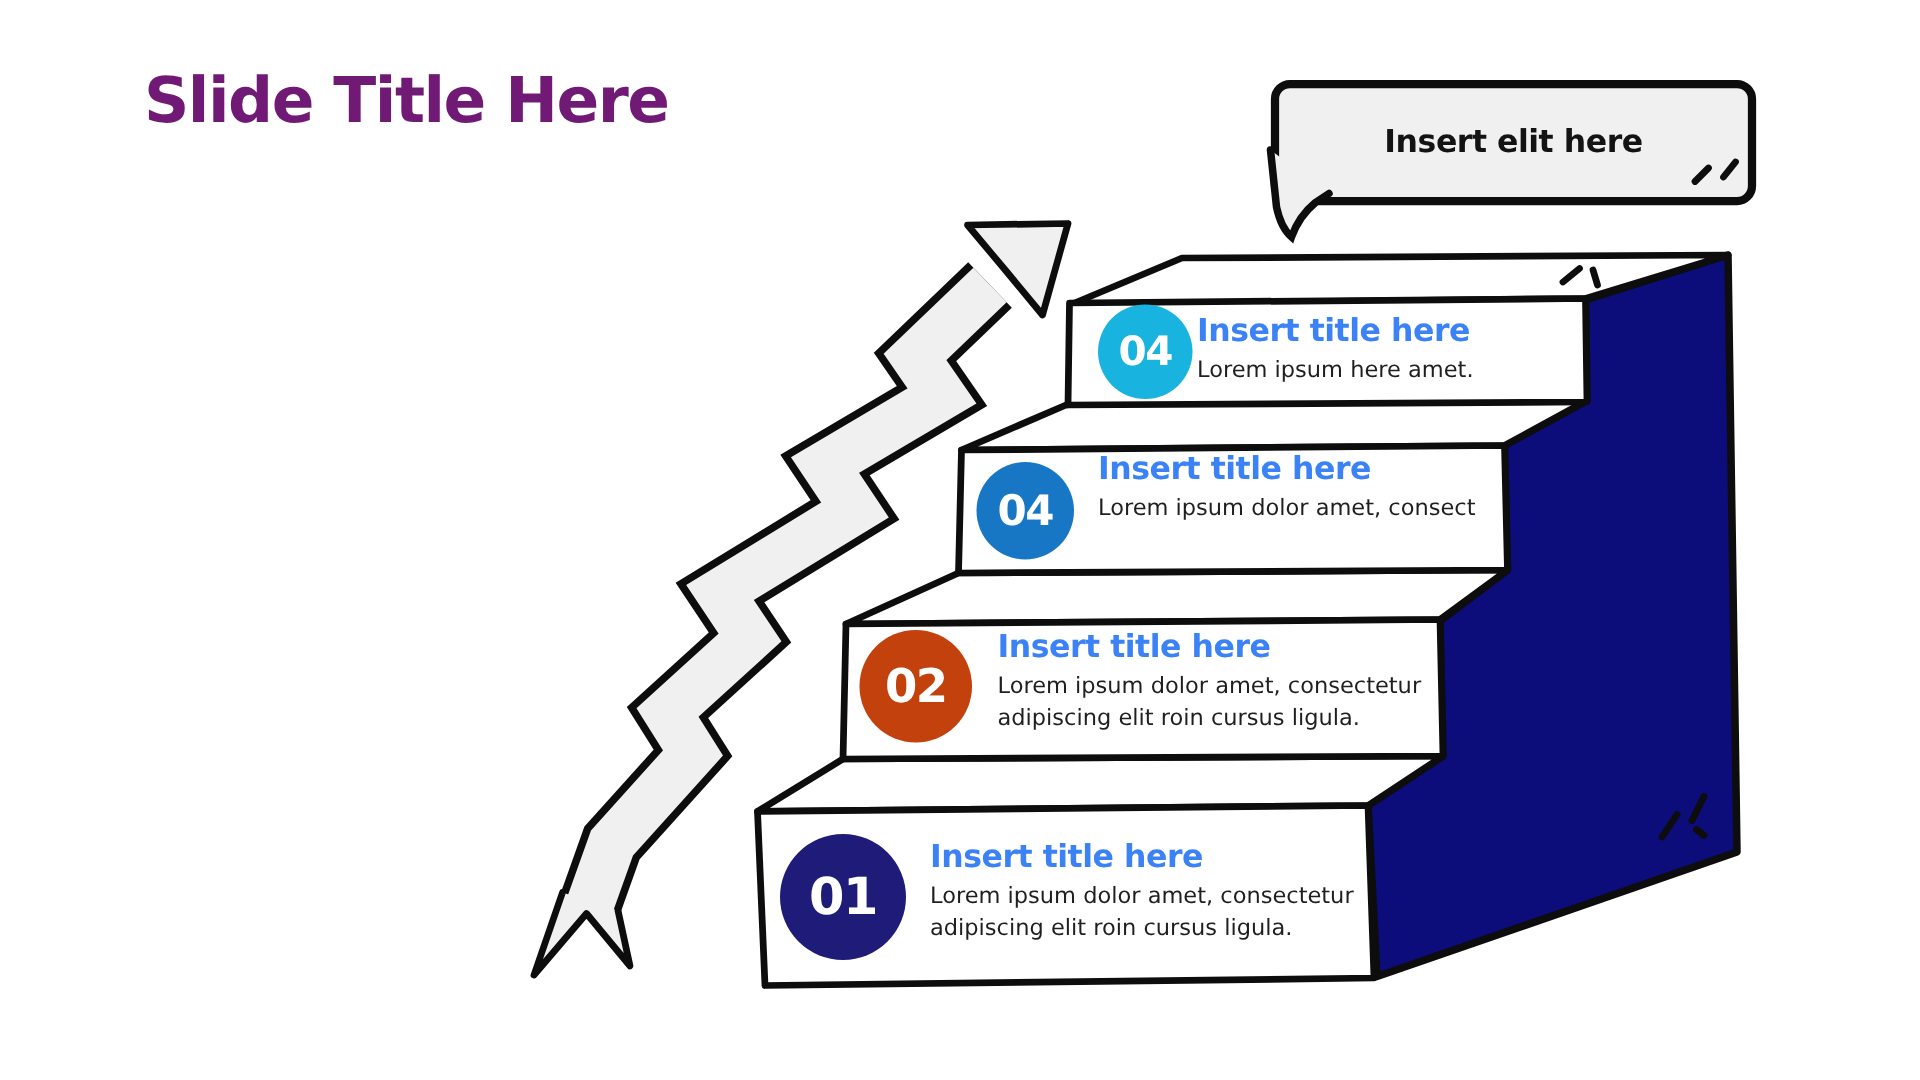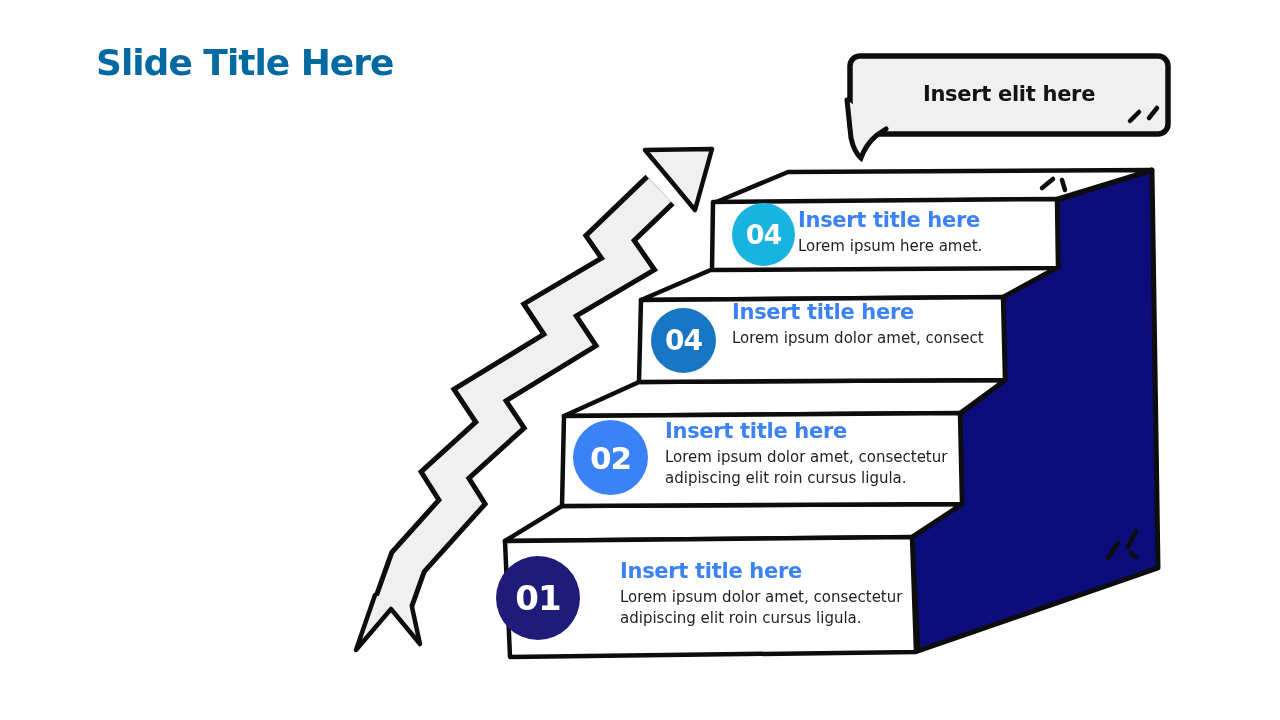--- a/index.html
+++ b/index.html
@@ -3,32 +3,32 @@
 <meta charset="utf-8">
 <style>
   html,body{margin:0;padding:0;background:#fff;}
   .canvas{
     position:relative;width:1280px;height:720px;background:#ffffff;overflow:hidden;
     font-family:"DejaVu Sans","Liberation Sans",sans-serif;
   }
   svg.scene{position:absolute;left:0;top:0;width:1280px;height:720px;}
   .slide-title{
     position:absolute;left:96px;top:42px;
-    font-size:36px;font-weight:800;color:#0369a1;letter-spacing:-1px;white-space:nowrap;
+    font-size:42px;font-weight:800;color:#701a75;letter-spacing:-1px;white-space:nowrap;
   }
   .bubble-label{
     position:absolute;left:850px;top:56px;width:318px;height:76px;
     display:flex;align-items:center;justify-content:center;
     font-size:21px;font-weight:700;color:#131313;letter-spacing:-0.3px;
   }
   .circle{
     position:absolute;border-radius:50%;color:#ffffff;font-weight:700;
     display:flex;align-items:center;justify-content:center;letter-spacing:-1px;
   }
-  .c1{left:496px;top:556px;width:84px;height:84px;font-size:34px;}
+  .c1{left:520px;top:556px;width:84px;height:84px;font-size:34px;}
   .c2{left:573px;top:420px;width:75px;height:75px;font-size:31px;}
   .c3{left:651px;top:308px;width:65px;height:65px;font-size:28px;}
   .c4{left:732px;top:203px;width:63px;height:63px;font-size:27px;}
   .step-text{position:absolute;}
   .t1{left:620px;top:559px;}
   .t2{left:665px;top:419px;}
   .t3{left:732px;top:300px;}
   .t4{left:798px;top:208px;}
   .step-title{font-size:21px;font-weight:800;color:#3b82f6;letter-spacing:-0.3px;white-space:nowrap;}
   .step-desc{font-size:15px;color:#1f1f1f;line-height:21px;margin-top:4px;}
@@ -76,21 +76,21 @@
       <line x1="1130" y1="121" x2="1139" y2="112" stroke="#0d0d0d" stroke-width="4.5" stroke-linecap="round"></line>
       <line x1="1149" y1="118" x2="1157" y2="108" stroke="#0d0d0d" stroke-width="4.5" stroke-linecap="round"></line>
     </g>
   </svg>
 
   <div class="slide-title">Slide Title Here</div>
 
   <div class="bubble-label">Insert elit here</div>
 
   <div class="circle c1" style="background: rgb(30, 28, 120);">01</div>
-  <div class="circle c2" style="background: #3b82f6;">02</div>
+  <div class="circle c2" style="background: #c2410c;">02</div>
   <div class="circle c3" style="background: rgb(23, 119, 197);">04</div>
   <div class="circle c4" style="background: rgb(24, 180, 223);">04</div>
 
   <div class="step-text t1">
     <div class="step-title">Insert title here</div>
     <div class="step-desc">
       <span>Lorem ipsum dolor amet, consectetur</span>
       <span>adipiscing elit roin cursus ligula.</span>
     </div>
   </div>

